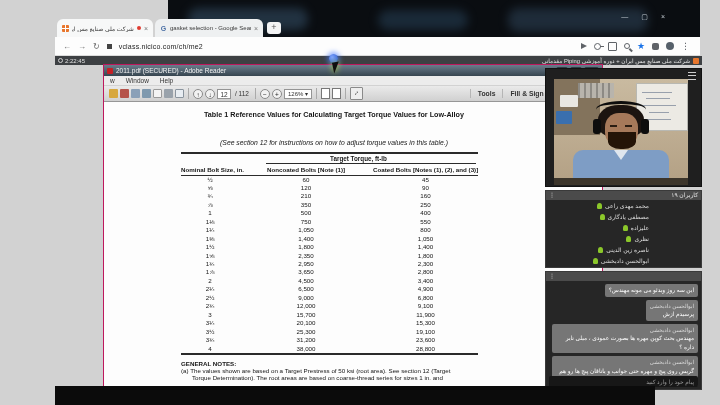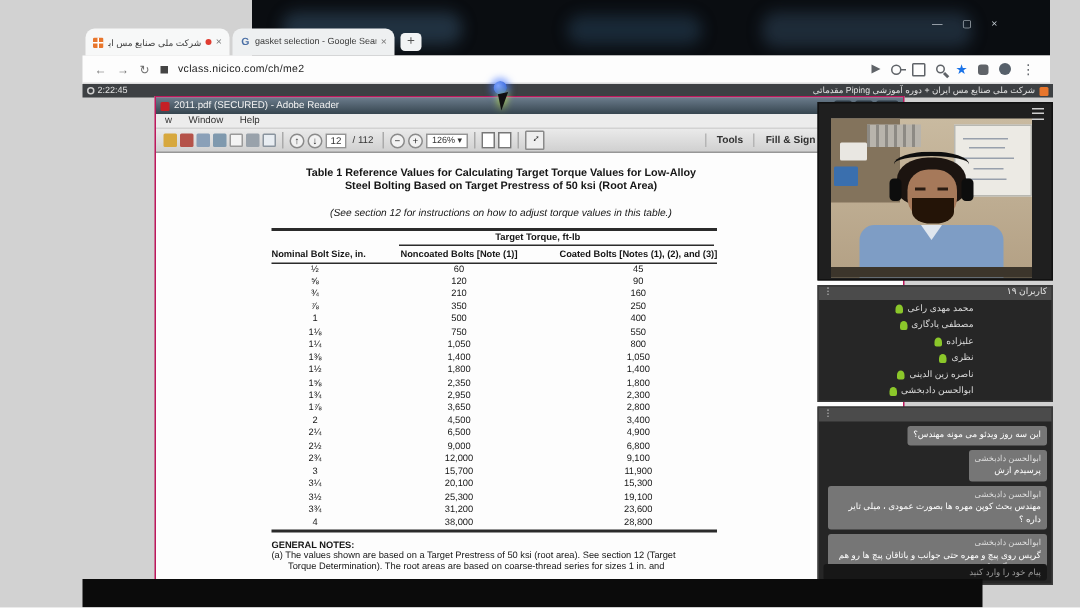--- a/index.html
+++ b/index.html
@@ -244,21 +244,20 @@
 
       <span class="ttxt">Tools</span>
           <span class="ttxt">Fill &amp; Sign</span>
           <span class="ttxt">Comment</span>
         </span>
     </div>
 
     <div class="docarea">
       <div class="dtitle">
         <div>Table 1    Reference Values for Calculating Target Torque Values for Low-Alloy</div>
-        <div>Steel Bolting Based on Target Prestress of 50 ksi (Root Area)</div>
       </div>
       <div class="dsub">(See section 12 for instructions on how to adjust torque values in this table.)</div>
 
       <div class="tbl">
         <div class="rule"></div>
         <div class="spanhead">Target Torque, ft-lb</div>
         <div class="rulespan"></div>
         <div class="trow thead">
           <span>Nominal Bolt Size, in.</span>
           <span>Noncoated Bolts [Note (1)]</span>

